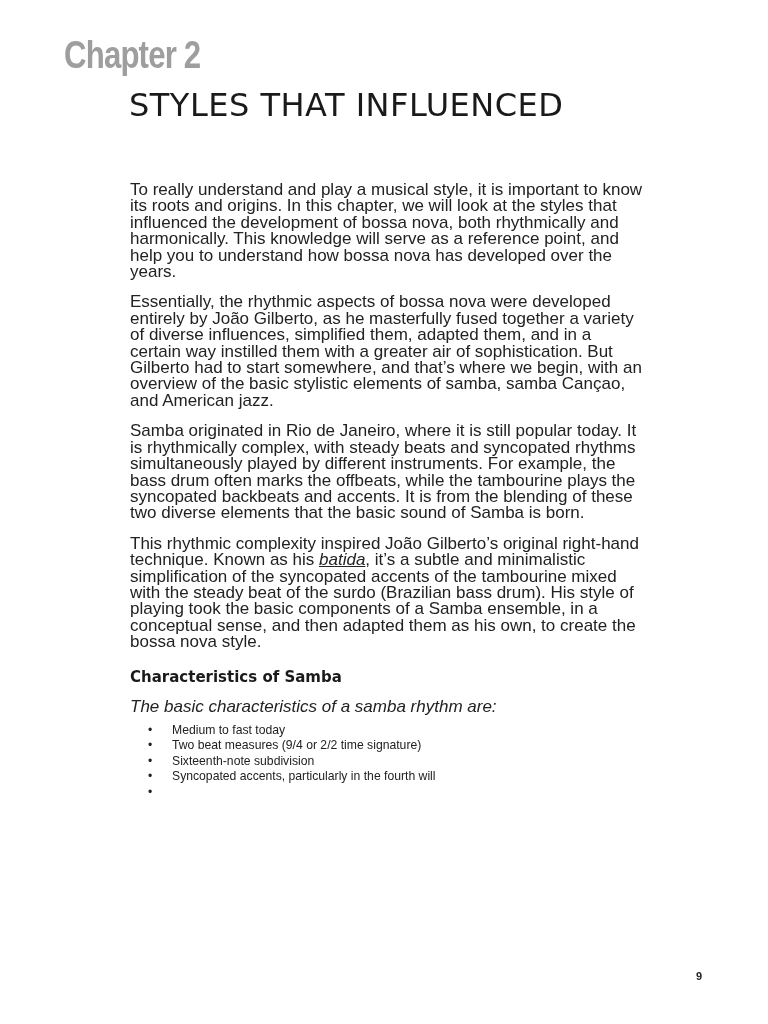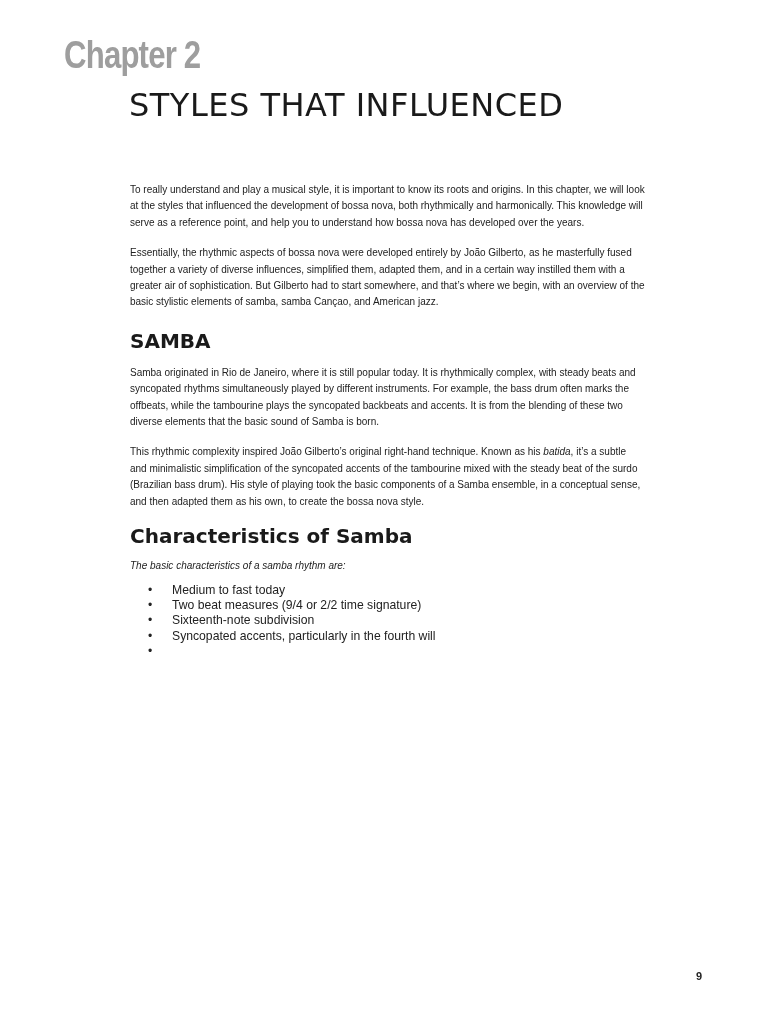--- a/index.html
+++ b/index.html
@@ -41,37 +41,37 @@
       letter-spacing: 0.5px;
     }
     .content {
       position: absolute;
       left: 130px;
       top: 182px;
       width: 515px;
     }
     p.body {
       margin: 0 0 14px 0;
-      font-size: 10px;
+      font-size: 17px;
       line-height: 16.4px;
       color: #222222;
     }
     h2.section {
       margin: 18px 0 12px 0;
       font-family: "DejaVu Sans", sans-serif;
       font-weight: bold;
       font-size: 20px;
       line-height: 24px;
       color: #1a1a1a;
     }
     h3.subsection {
       margin: 16px 0 12px 0;
       font-family: "DejaVu Sans", sans-serif;
       font-weight: bold;
-      font-size: 20px;
+      font-size: 15px;
       line-height: 20px;
       color: #1a1a1a;
     }
     ul.bullets {
       margin: 8px 0 0 0;
       padding: 0;
       list-style: none;
     }
     ul.bullets li {
       position: relative;
@@ -86,36 +86,35 @@
       top: 0;
     }
     .page-number {
       position: absolute;
       left: 696px;
       top: 970px;
       font-weight: bold;
       font-size: 11px;
       color: #222222;
     }
-    em { font-style: italic; }
+    em { font-style: italic; text-decoration: underline; }
   </style>
 </head>
 <body>
 
 <div class="chapter-label">Chapter 2</div>
 
 <h1 class="title" style="margin:0;">
   <span>STYLES THAT INFLUENCED</span><br>
 </h1>
 
 <div class="content">
   <p class="body">To really understand and play a musical style, it is important to know its roots and origins. In this chapter, we will look at the styles that influenced the development of bossa nova, both rhythmically and harmonically. This knowledge will serve as a reference point, and help you to understand how bossa nova has developed over the years.</p>
   <p class="body">Essentially, the rhythmic aspects of bossa nova were developed entirely by João Gilberto, as he masterfully fused together a variety of diverse influences, simplified them, adapted them, and in a certain way instilled them with a greater air of sophistication. But Gilberto had to start somewhere, and that’s where we begin, with an overview of the basic stylistic elements of samba, samba Cançao, and American jazz.</p>
 
-  <h2 class="section">SAMBA</h2>
   <p class="body">Samba originated in Rio de Janeiro, where it is still popular today. It is rhythmically complex, with steady beats and syncopated rhythms simultaneously played by different instruments. For example, the bass drum often marks the offbeats, while the tambourine plays the syncopated backbeats and accents. It is from the blending of these two diverse elements that the basic sound of Samba is born.</p>
   <p class="body"><span>This rhythmic complexity inspired João Gilberto’s original right-hand technique. Known as his </span><em>batida</em><span>, it’s a subtle and minimalistic simplification of the syncopated accents of the tambourine mixed with the steady beat of the surdo (Brazilian bass drum). His style of playing took the basic components of a Samba ensemble, in a conceptual sense, and then adapted them as his own, to create the bossa nova style.</span></p>
 
   <h3 class="subsection">Characteristics of Samba</h3>
   <p class="body" style="margin-bottom:0;font-style:italic;">The basic characteristics of a samba rhythm are:</p>
 
   <ul class="bullets">
     <li><span class="bullet">•</span><span>Medium to fast today</span></li>
     <li><span class="bullet">•</span><span>Two beat measures (9/4 or 2/2 time signature)</span></li>
     <li><span class="bullet">•</span><span>Sixteenth-note subdivision</span></li>

